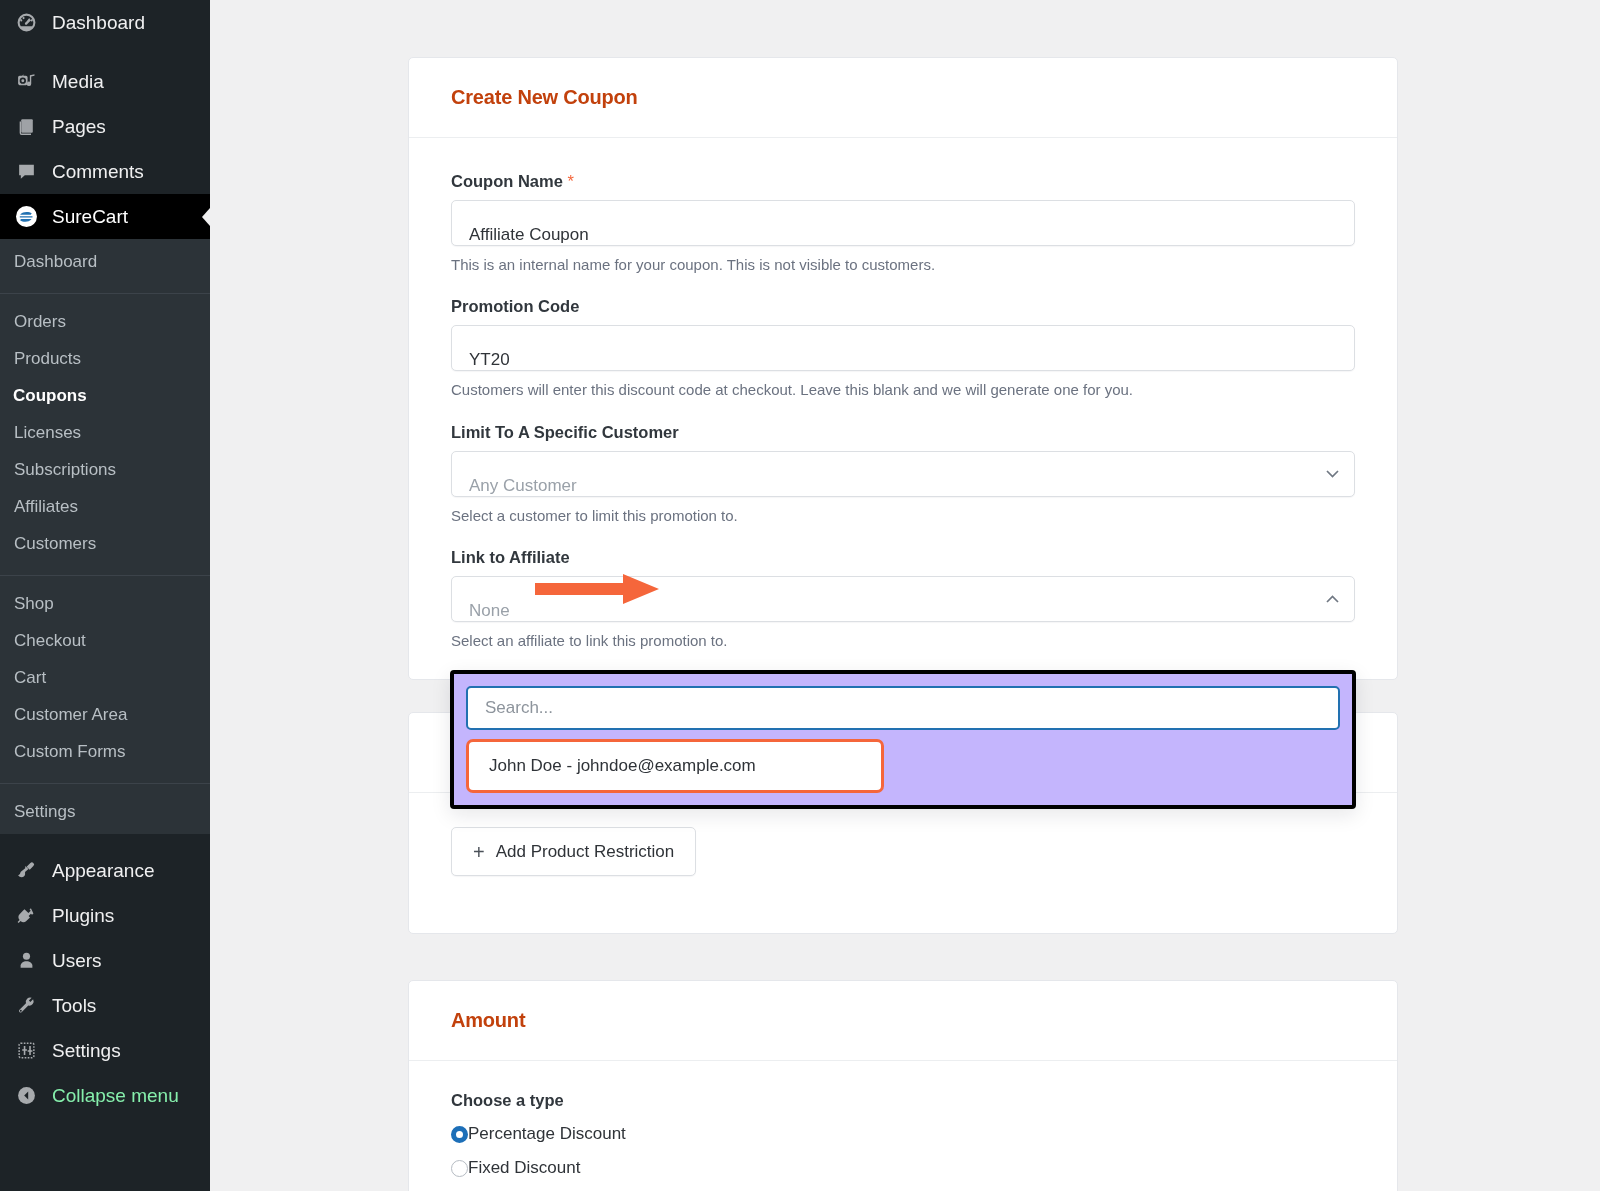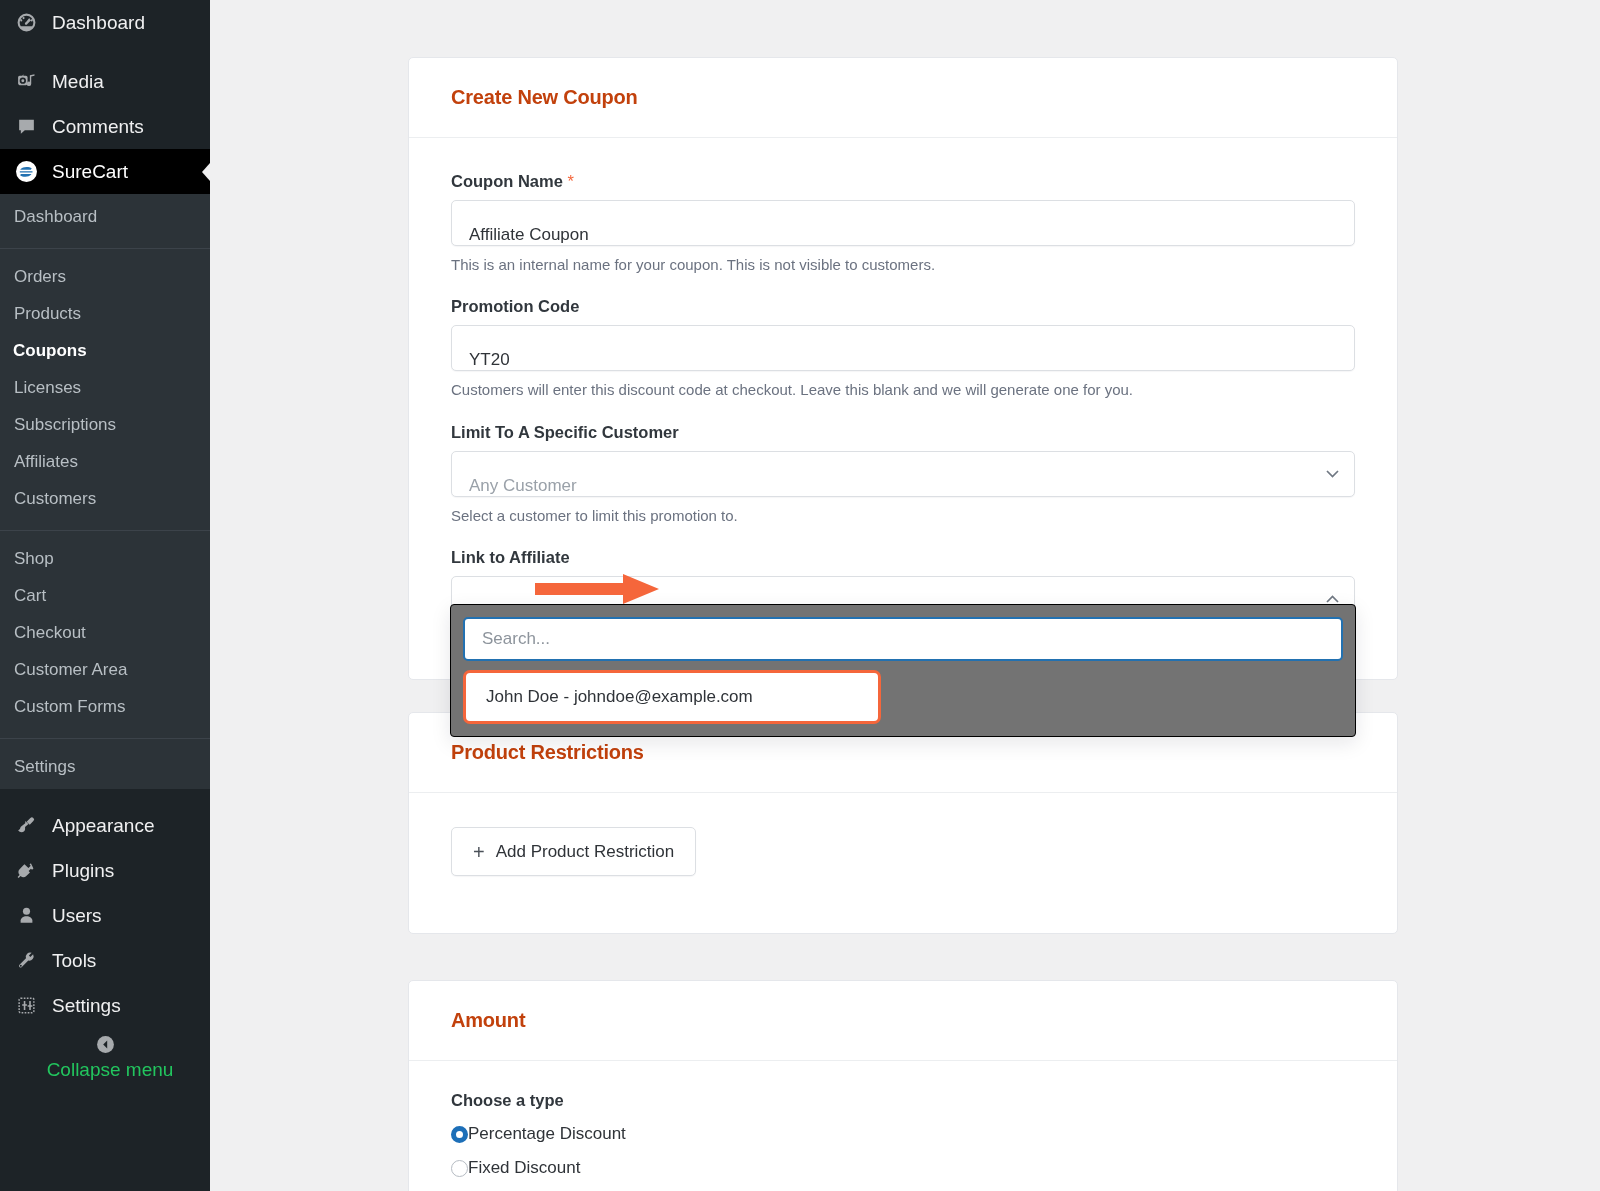--- a/index.html
+++ b/index.html
@@ -56,21 +56,21 @@
     display: flex; align-items: center;
     padding-left: 14px;
     font-size: 17px;
     color: #b8bfc4;
   }
   .sub-item.bold { color: #fff; font-weight: bold; padding-left: 13px; }
   .sub-sep { height: 1px; background: #3c434a; margin: 9px 0; }
   .sub-group-pad { height: 4px; }
 
   
-  .collapse-item { color: #22c55e; flex-direction: column; }
+  .collapse-item { color: #86efac; }
   .collapse-item .ico svg { fill: #a7aaad; }
 
   
   #main {
     position: absolute;
     left: 210px; top: 0;
     width: 1390px; height: 1191px;
     background: #f0f0f1;
     overflow: hidden;
   }
@@ -133,24 +133,24 @@
     right: 16px; top: 50%;
     transform: translateY(-50%);
     pointer-events: none;
   }
   .chev svg { display:block; stroke:#707883; fill:none; stroke-width:1.7; }
 
   
   #affiliate-panel {
     position: absolute;
     left: 240px;
-    top: 604px;
+    top: 670px;
     width: 906px;
-    background: #737373;
-    border: 1px solid #000000;
+    background: #c4b5fd;
+    border: 4px solid #000000;
     border-radius: 4px;
     box-shadow: 0 6px 20px rgba(16,24,40,0.10);
     padding: 12px;
     z-index: 40;
   }
   #affiliate-search {
     width: 100%;
     height: 44px;
     border: 2px solid #2271b1;
     border-radius: 5px;
@@ -245,20 +245,29 @@
   <div class="nav-item">
     <span class="ico">
       <svg width="21" height="21" viewBox="0 0 20 20">
           <path d="M7 3L6 4.5H3.5c-.8 0-1.5.7-1.5 1.5v6c0 .8.7 1.5 1.5 1.5h6c.8 0 1.5-.7 1.5-1.5V6c0-.8-.7-1.5-1.5-1.5H7L7 3zm-.5 3.2a3 3 0 110 6 3 3 0 010-6zm0 1.6a1.4 1.4 0 100 2.8 1.4 1.4 0 000-2.8z"></path>
           <path d="M13.2 2.6v7.6a2.1 2.1 0 101.3 1.9V5.3l3.1-.8V3l-4.4 1v-1.4z"></path>
         </svg>
     </span>
     <span class="nav-label">Media</span>
   </div>
 
+  <div class="nav-item">
+    <span class="ico">
+      <svg width="21" height="21" viewBox="0 0 20 20">
+          <path d="M6 3h9a1 1 0 011 1v11a1 1 0 01-1 1H6a1 1 0 01-1-1V4a1 1 0 011-1z" opacity="0.95"></path>
+          <path d="M3.5 5.2v11A1.8 1.8 0 005.3 18h9v-1.3H5.3a.5.5 0 01-.5-.5v-11H3.5z"></path>
+        </svg>
+    </span>
+    <span class="nav-label">Pages</span>
+  </div>
 
   <div class="nav-item">
     <span class="ico">
       <svg width="21" height="21" viewBox="0 0 20 20">
           <path d="M3 3.5h14v10H8.4L4.6 17v-3.5H3v-10z"></path>
         </svg>
     </span>
     <span class="nav-label">Comments</span>
   </div>
 
@@ -301,24 +310,24 @@
     <div class="sub-item">
         <span>Customers</span>
       </div>
     <div class="sub-group-pad"></div>
     <div class="sub-sep"></div>
 
     <div class="sub-item">
         <span>Shop</span>
       </div>
     <div class="sub-item">
+        <span>Checkout</span>
+      </div>
+    <div class="sub-item">
         <span>Cart</span>
-      </div>
-    <div class="sub-item">
-        <span>Checkout</span>
       </div>
     <div class="sub-item">
         <span>Customer Area</span>
       </div>
     <div class="sub-item">
         <span>Custom Forms</span>
       </div>
     <div class="sub-group-pad"></div>
     <div class="sub-sep"></div>
 

